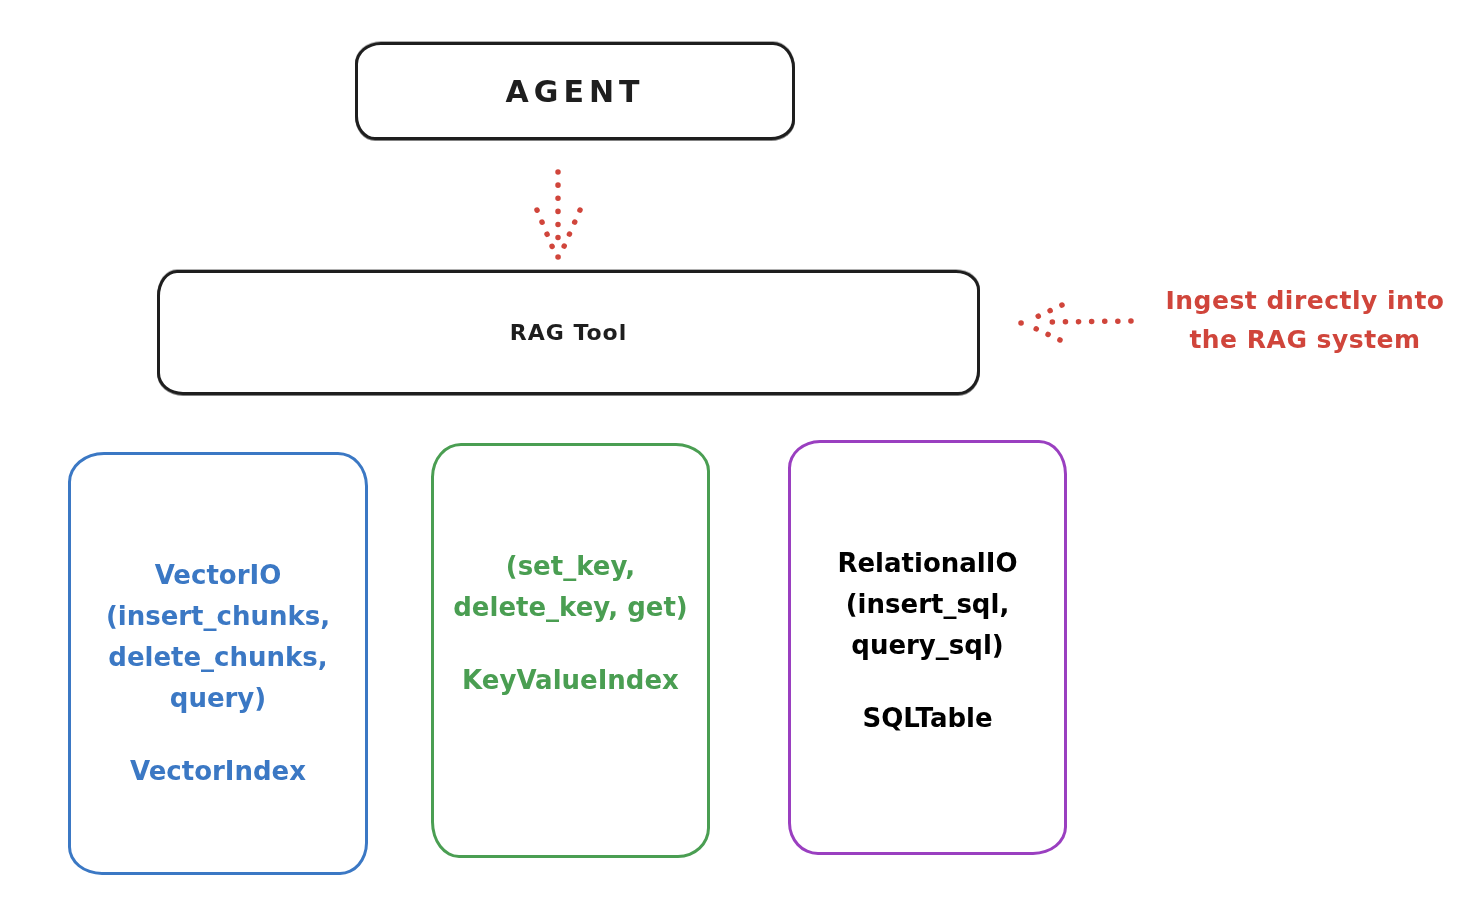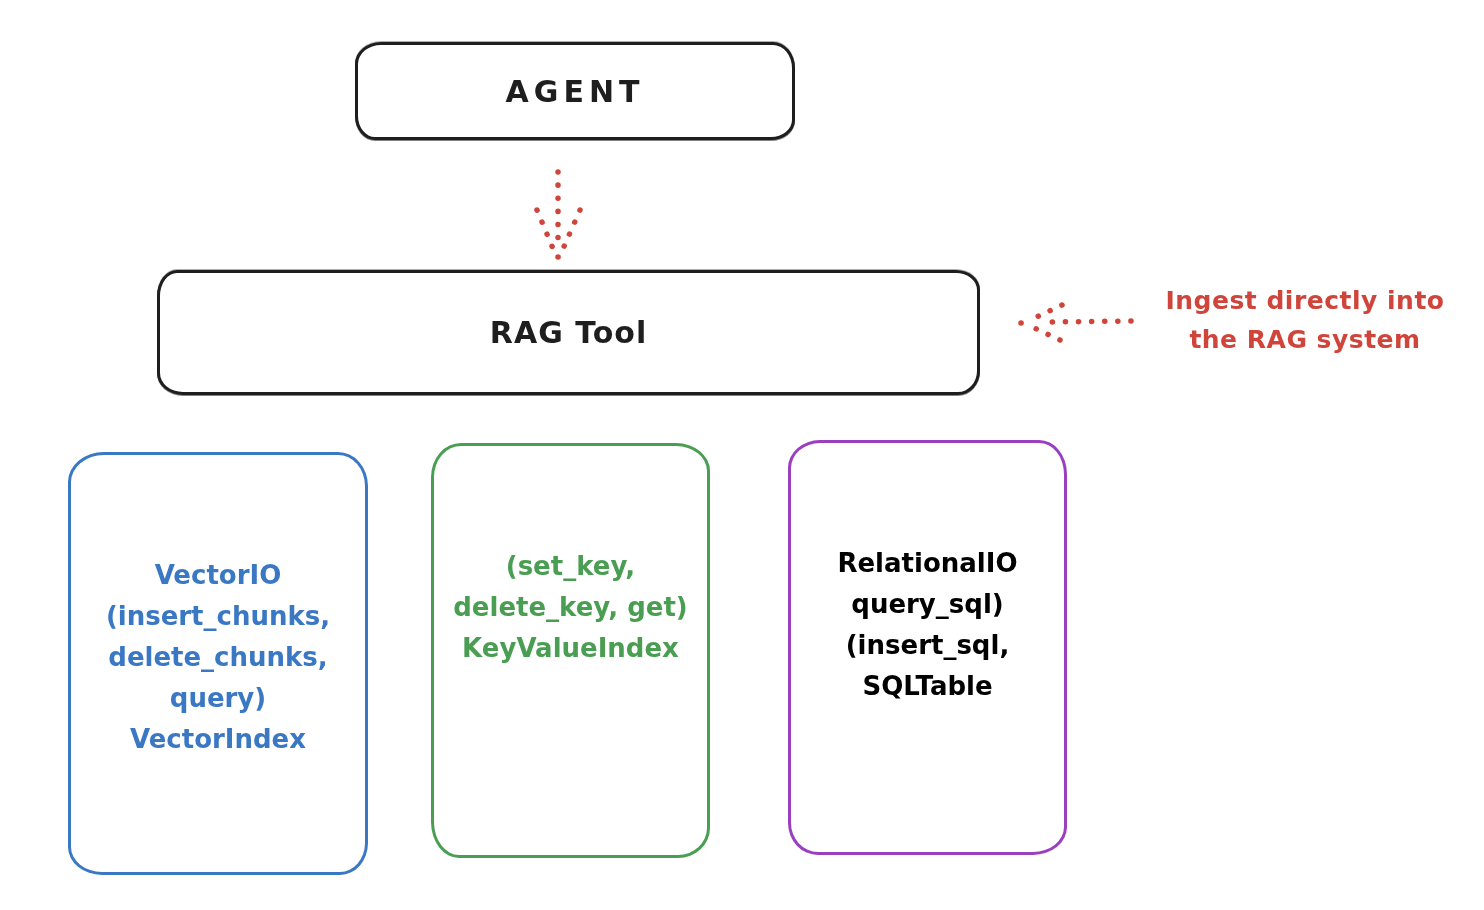--- a/index.html
+++ b/index.html
@@ -37,39 +37,39 @@
     font-weight: 700;
     letter-spacing: 5px;
   }
   .box-rag {
     left: 157px; top: 270px; width: 823px; height: 125px;
     border: 3px solid #1e1e1e;
     border-radius: 20px 24px 22px 26px / 26px 20px 24px 22px;
     box-shadow: 0 1px 0 rgba(30,30,30,.55), 0 -1px 0 rgba(30,30,30,.35);
   }
   .box-rag .label {
-    font-size: 30px;
+    font-size: 22px;
     font-weight: 600;
     letter-spacing: 1px;
   }
   
   .storage-box {
     border-width: 3.5px;
     border-style: solid;
     display: flex;
     flex-direction: column;
     align-items: center;
     justify-content: flex-start;
     text-align: center;
     font-weight: 600;
     font-size: 26px;
     line-height: 41px;
     padding-top: 100px;
   }
-  .storage-box .index-label { }
+  .storage-box .index-label { margin-top: 32px; }
   .box-vector {
     left: 68px;  top: 452px; width: 300px; height: 423px;
     border-radius: 36px 30px 28px 34px / 30px 34px 32px 28px;
   }
   .box-keyvalue {
     left: 431px; top: 443px; width: 279px; height: 415px;
     border-radius: 30px 34px 32px 28px / 34px 28px 30px 36px;
   }
   .box-relational {
     left: 788px; top: 440px; width: 279px; height: 415px;
@@ -144,18 +144,18 @@
   </div>
 
   <div class="box storage-box box-keyvalue" style="border-color: rgb(74, 158, 82); color: rgb(74, 158, 82);">
     <div>(set_key,</div>
     <div>delete_key, get)</div>
     <div class="index-label">KeyValueIndex</div>
   </div>
 
   <div class="box storage-box box-relational" style="border-color: rgb(154, 63, 192); color: #000000;">
     <div>RelationalIO</div>
+    <div>(insert_sql,</div>
     <div>query_sql)</div>
-    <div>(insert_sql,</div>
     <div class="index-label">SQLTable</div>
   </div>
 
 </div>
 
 </body></html>

